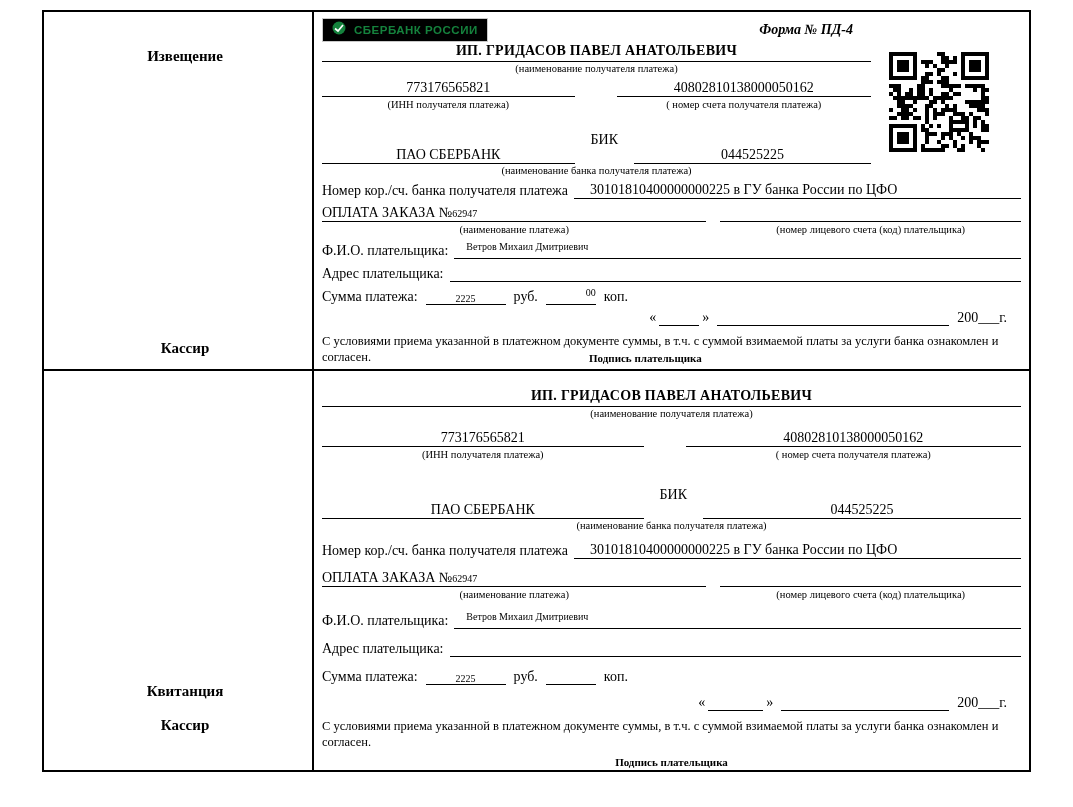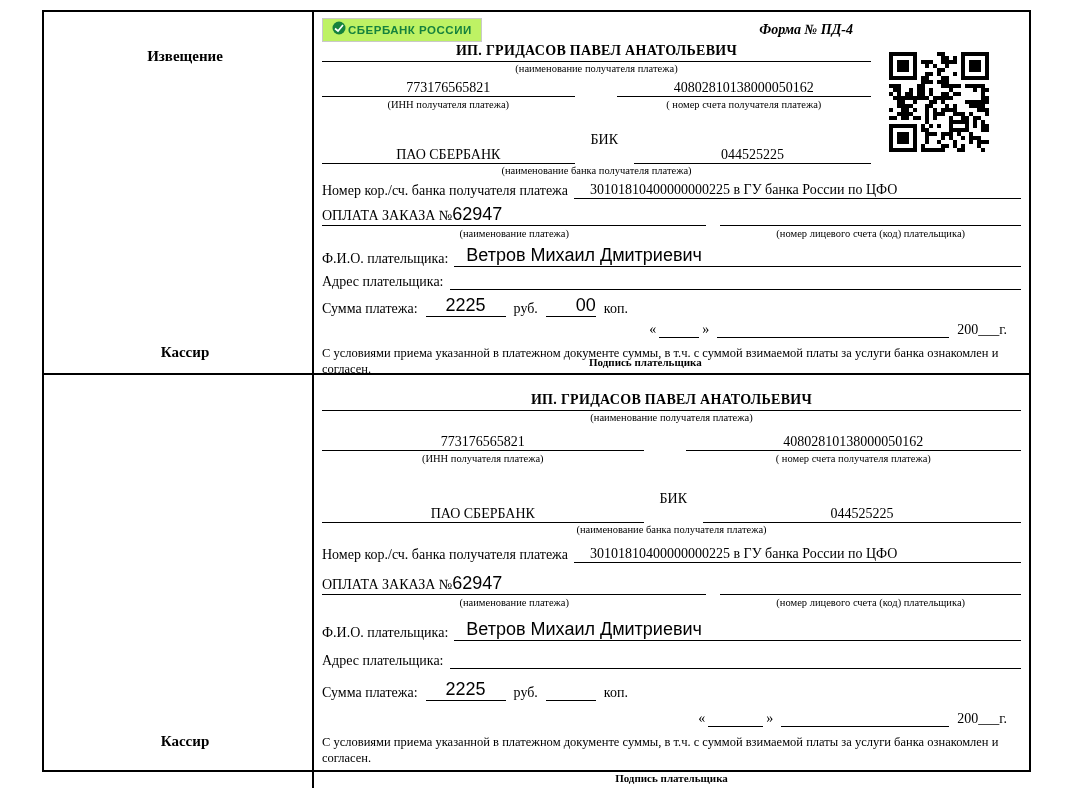--- a/index.html
+++ b/index.html
@@ -10,22 +10,22 @@
          border:2px solid #000;display:flex;flex-direction:column;background:#fff}
   .half{display:flex}
   .half.top{height:363px;border-bottom:2px solid #000}
   .half.bottom{flex:1}
   .stub{width:270px;flex:0 0 270px;border-right:2px solid #000;position:relative}
   .stub-label{position:absolute;left:7px;width:100%;text-align:center;
               font-weight:bold;font-size:15px}
   .cell{flex:1;position:relative;padding:5px 8px 4px 8px;min-width:0}
 
   .hdr{display:flex;align-items:center;height:26px}
-  .logo{display:inline-flex;align-items:center;gap:2px;border:1px solid #c9c9c9;
-        background:#bef264;padding:2px 9px}
+  .logo{display:inline-flex;align-items:center;gap:8px;border:1px solid #c9c9c9;
+        background:#000000;padding:2px 9px}
   .logo-text{color:#15823d;font-family:"Liberation Sans",sans-serif;
              font-weight:bold;font-size:11.5px;letter-spacing:.5px;white-space:nowrap}
   .form-code{margin-left:auto;margin-right:168px;font-weight:bold;
              font-style:italic;font-size:14px;white-space:nowrap}
   .qr{position:absolute;top:40px;right:40px;width:100px;height:100px}
 
   .upper{margin-right:150px}
   .c-bottom .upper{margin-right:0}
 
   .title{font-weight:bold;text-align:center;border-bottom:1px solid #000;
@@ -58,21 +58,21 @@
   .pay-right{flex:1;border-bottom:1px solid #000;margin-left:14px;height:18px}
   .pay-caps{display:flex;margin-top:1px}
   .pay-caps .c-left{flex:0 0 55%}
   .pay-caps .c-right{flex:1;margin-left:14px}
 
   .labrow{display:flex;align-items:flex-end}
   .lab{white-space:nowrap}
   .fill{flex:1;border-bottom:1px solid #000;margin-left:6px;padding-left:12px;
         text-align:left;min-height:18px}
 
-  .hand{font-family:Liberation Sans, sans-serif;font-size:18px}
+  .hand{font-family:Liberation Serif, serif;font-size:10px}
 
   .sumrow{display:flex;align-items:flex-end}
   .sum-val{width:80px;border-bottom:1px solid #000;text-align:center;margin:0 8px}
   .kop-val{width:50px;border-bottom:1px solid #000;text-align:right;margin:0 8px;min-height:18px}
 
   .daterow{display:flex;align-items:flex-end;justify-content:flex-end;padding-right:14px}
   .d-gap{width:40px;border-bottom:1px solid #000;margin:0 3px;height:16px}
   .d-line{width:232px;border-bottom:1px solid #000;margin:0 8px 0 8px;height:16px}
   .year{white-space:nowrap}
 
@@ -389,20 +389,21 @@
         <span class="year">200___г.</span>
       </div>
 
       <div class="agree">С условиями приема указанной в платежном документе суммы, в т.ч. с суммой взимаемой платы за услуги банка ознакомлен и согласен.</div>
       <div class="sig sig-top">Подпись плательщика</div>
     </div>
   </div>
 
   <div class="half bottom">
     <div class="stub">
+      <div class="stub-label" style="bottom:72px">Квитанция</div>
       <div class="stub-label" style="bottom:38px">Кассир</div>
     </div>
 
     <div class="cell c-bottom">
       <div class="upper">
         <div class="title">ИП. ГРИДАСОВ ПАВЕЛ АНАТОЛЬЕВИЧ</div>
         <div class="cap">(наименование получателя платежа)</div>
 
         <div class="pair fr">
           <span class="uf p-left">773176565821</span>

